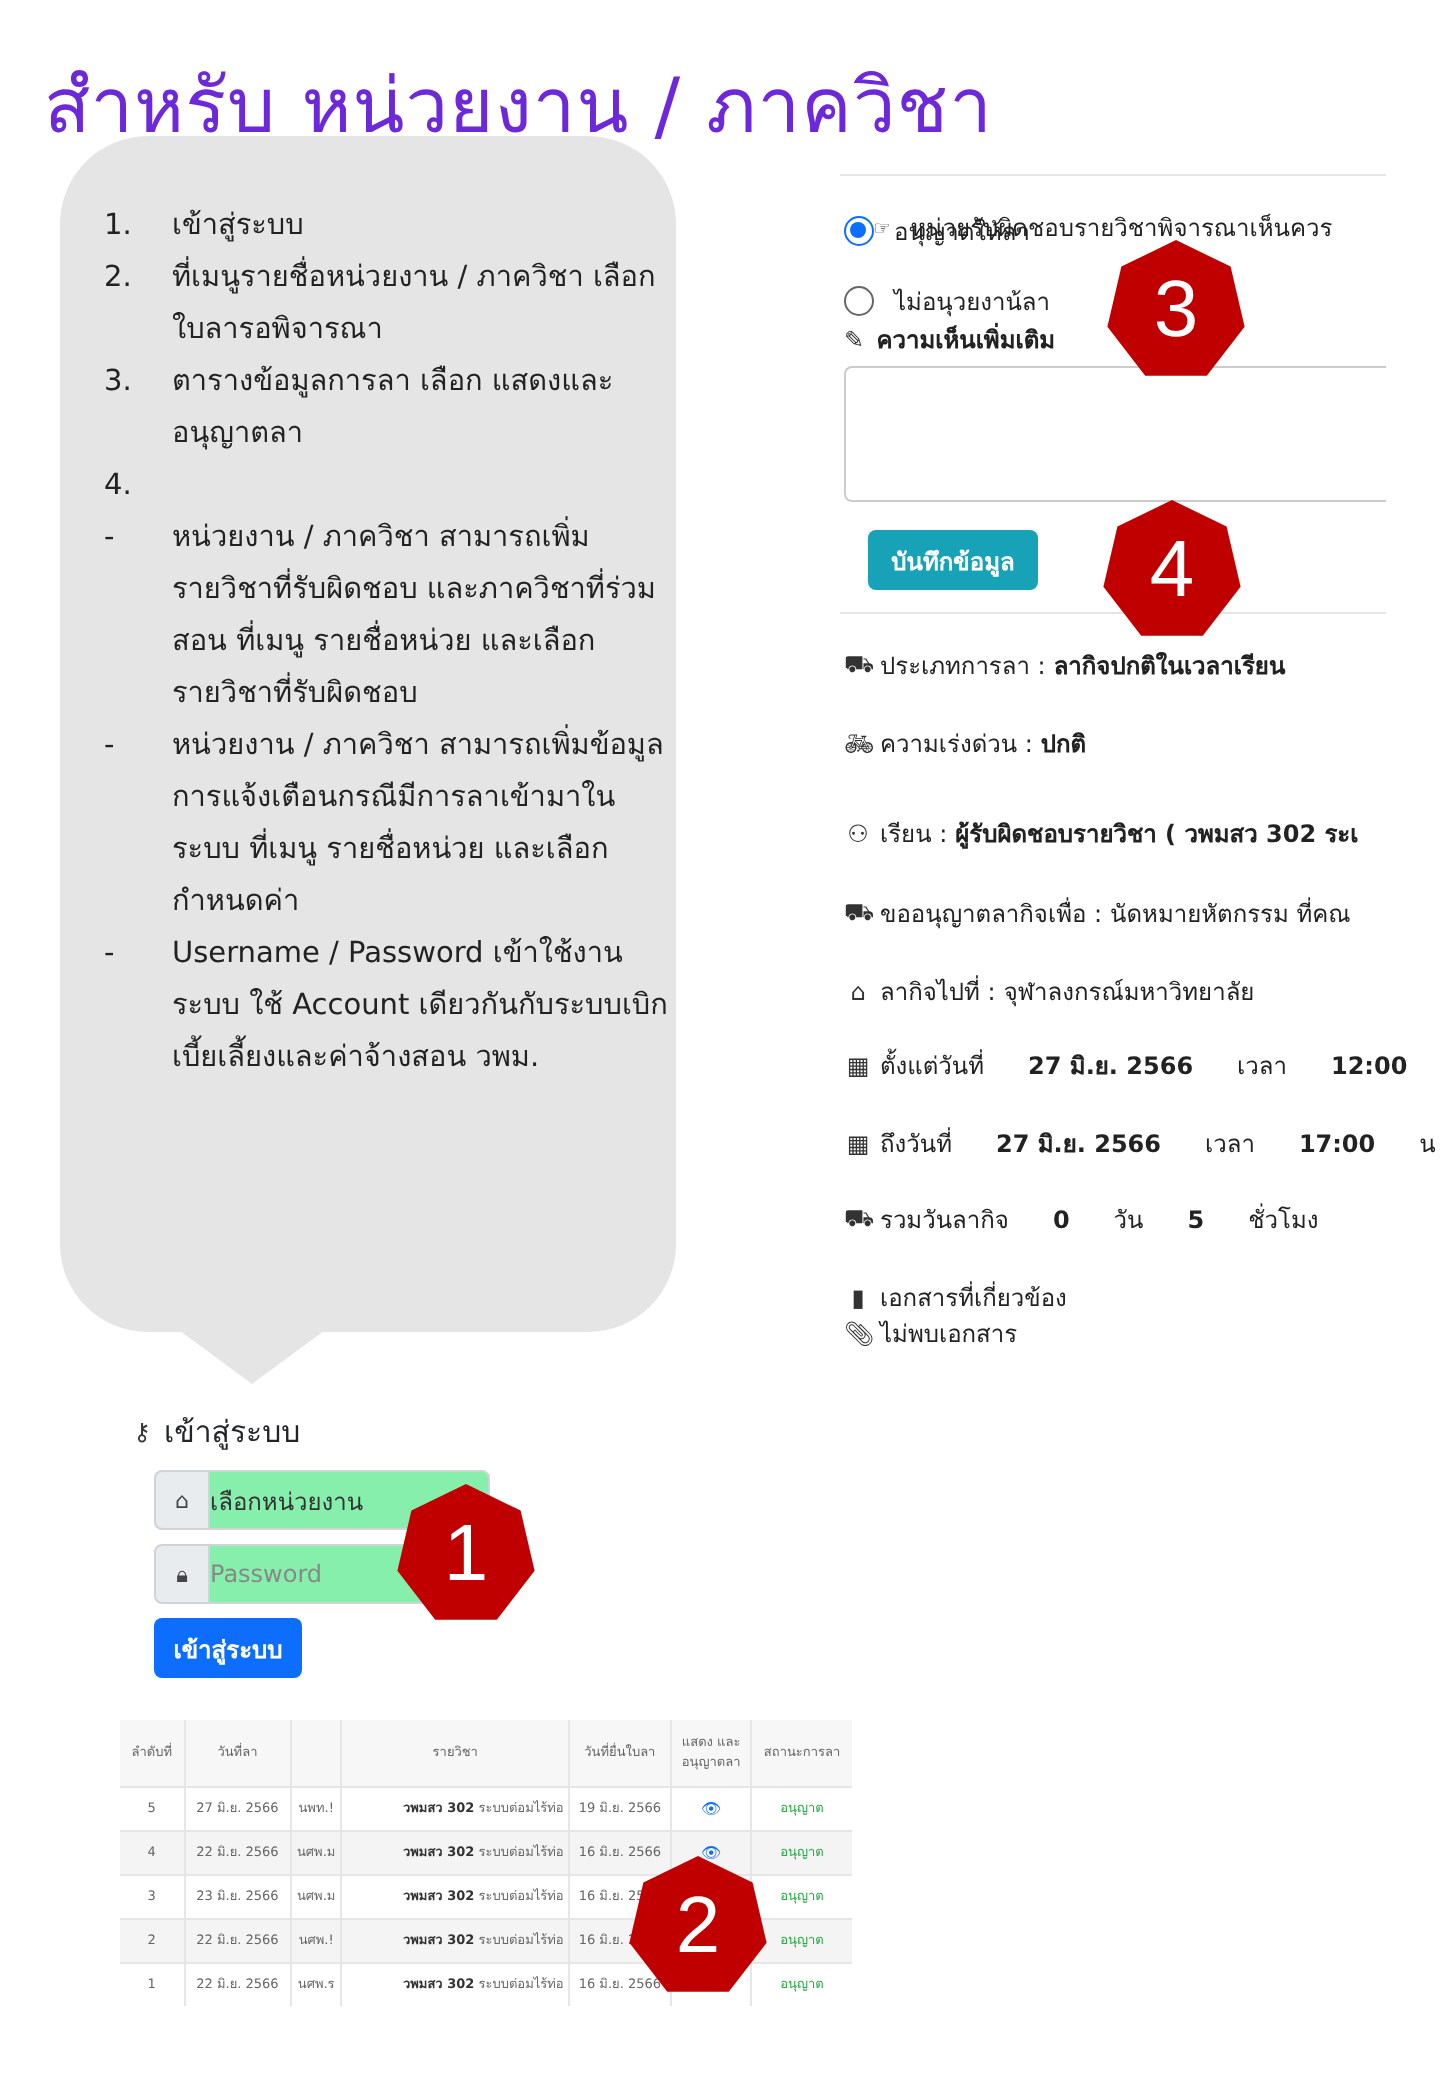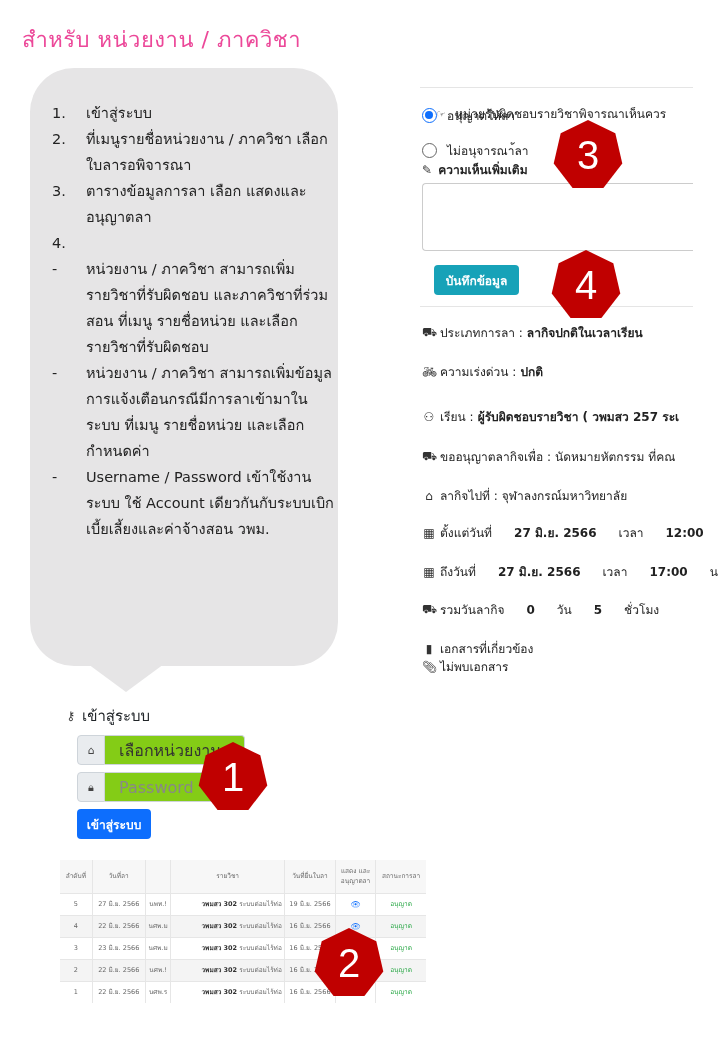--- a/index.html
+++ b/index.html
@@ -1,19 +1,19 @@
 <!DOCTYPE html>
 <html><head>
   <meta charset="utf-8">
   <style>
     * { box-sizing: border-box; margin: 0; padding: 0; }
     html, body { width: 720px; height: 1040px; background: #ffffff; overflow: hidden; }
     body { position: relative; font-family: "DejaVu Sans", "Liberation Sans", sans-serif; color: #212529; }
 
-    .page-title { position: absolute; left: 22px; top: 22px; font-size: 22px; font-weight: 400; color: #ec4899; letter-spacing: 0.5px; }
+    .page-title { position: absolute; left: 22px; top: 22px; font-size: 38px; font-weight: 400; color: #6d28d9; letter-spacing: 0.5px; }
 
     
     .bubble { position: absolute; left: 30px; top: 68px; width: 308px; height: 598px; background: #e6e5e6; border-radius: 44px; }
     .bubble-tail { position: absolute; left: 88px; top: 664px; width: 0; height: 0; border-left: 38px solid transparent; border-right: 38px solid transparent; border-top: 28px solid #e6e5e6; }
     .steps { position: absolute; left: 52px; top: 100px; width: 285px; font-size: 14.5px; line-height: 26px; color: #222; list-style: none; }
     .steps li { display: flex; }
     .steps .mark { width: 34px; flex: none; }
     .steps .txt { flex: 1; }
 
     
@@ -29,21 +29,21 @@
     .save-btn { position: absolute; left: 16px; top: 265px; width: 85px; height: 30px; background: #17a2b8; color: #fff; border: none; border-radius: 4px; font-size: 12px; font-weight: bold; font-family: inherit; }
     .info-row { position: absolute; left: 4px; white-space: nowrap; font-size: 12px; display: flex; align-items: center; gap: 4px; }
     .info-row b { font-weight: bold; }
     .info-row .gap { display: inline-block; width: 14px; }
     .ico { display: inline-block; font-size: 12px; width: 14px; text-align: center; color: #333; }
 
     
     .login-title { position: absolute; left: 64px; top: 704px; font-size: 15px; display: flex; align-items: center; gap: 4px; }
     .input-group { position: absolute; left: 77px; display: flex; height: 30px; }
     .input-addon { width: 28px; background: #e9ecef; border: 1px solid #ced4da; border-radius: 4px 0 0 4px; display: flex; align-items: center; justify-content: center; font-size: 11px; color: #444; }
-    .input-field { width: 140px; border: 1px solid #ced4da; border-left: none; border-radius: 0 4px 4px 0; padding-left: 14px; font-size: 16px; color: #333; display: flex; align-items: center; background: #84cc16; font-family: inherit; }
+    .input-field { width: 140px; border: 1px solid #ced4da; border-left: none; border-radius: 0 4px 4px 0; font-size: 12px; color: #333; display: flex; align-items: center; background: #86efac; font-family: inherit; }
     .input-field::placeholder { color: #888; }
     .login-btn { position: absolute; left: 77px; top: 809px; width: 74px; height: 30px; background: #0d6efd; color: #fff; border: none; border-radius: 4px; font-size: 12px; font-weight: bold; font-family: inherit; }
 
     
     .leave-table { position: absolute; left: 60px; top: 860px; width: 366px; border-collapse: collapse; font-size: 6.5px; color: #666; }
     .leave-table th { height: 33px; font-weight: normal; background: #f7f7f7; border-left: 1px solid #e6e6e6; padding: 2px; text-align: center; }
     .leave-table th:first-child { border-left: none; }
     .leave-table td { height: 22px; border-left: 1px solid #e6e6e6; border-top: 1px solid #e6e6e6; text-align: center; padding: 0 2px; white-space: nowrap; overflow: hidden; }
     .leave-table td:first-child { border-left: none; }
     .leave-table tr.alt td { background: #f4f4f4; }
@@ -99,21 +99,21 @@
   <div class="approval-label">
     <span class="ico">☞</span>
     <span>หน่วยรับผิดชอบรายวิชาพิจารณาเห็นควร</span>
   </div>
   <label class="radio-row" style="top:106px">
     <span class="radio checked"></span>
     <span>อนุญาตให้ลา</span>
   </label>
   <label class="radio-row" style="top:141px">
     <span class="radio"></span>
-    <span>ไม่อนุจารณา้ลา</span>
+    <span>ไม่อนุวยงาน้ลา</span>
   </label>
   <div class="comment-label">
     <span class="ico">✎</span>
     <span>ความเห็นเพิ่มเติม</span>
   </div>
   <textarea class="comment-box" style=""></textarea>
   <button class="save-btn">บันทึกข้อมูล</button>
   <div class="hr" style="top:306px"></div>
 
   <div class="info-row" style="top:323px">
@@ -122,21 +122,21 @@
     <b>ลากิจปกติในเวลาเรียน</b>
   </div>
   <div class="info-row" style="top:362px">
     <span class="ico">🚲︎</span>
     <span>ความเร่งด่วน :</span>
     <b>ปกติ</b>
   </div>
   <div class="info-row" style="top:407px">
     <span class="ico">⚇</span>
     <span>เรียน :</span>
-    <b>ผู้รับผิดชอบรายวิชา ( วพมสว 257 ระเ</b>
+    <b>ผู้รับผิดชอบรายวิชา ( วพมสว 302 ระเ</b>
   </div>
   <div class="info-row" style="top:447px">
     <span class="ico">⛟</span>
     <span>ขออนุญาตลากิจเพื่อ :</span>
     <span>นัดหมายหัตกรรม ที่คณ</span>
   </div>
   <div class="info-row" style="top:486px">
     <span class="ico">⌂</span>
     <span>ลากิจไปที่ :</span>
     <span>จุฬาลงกรณ์มหาวิทยาลัย</span>

